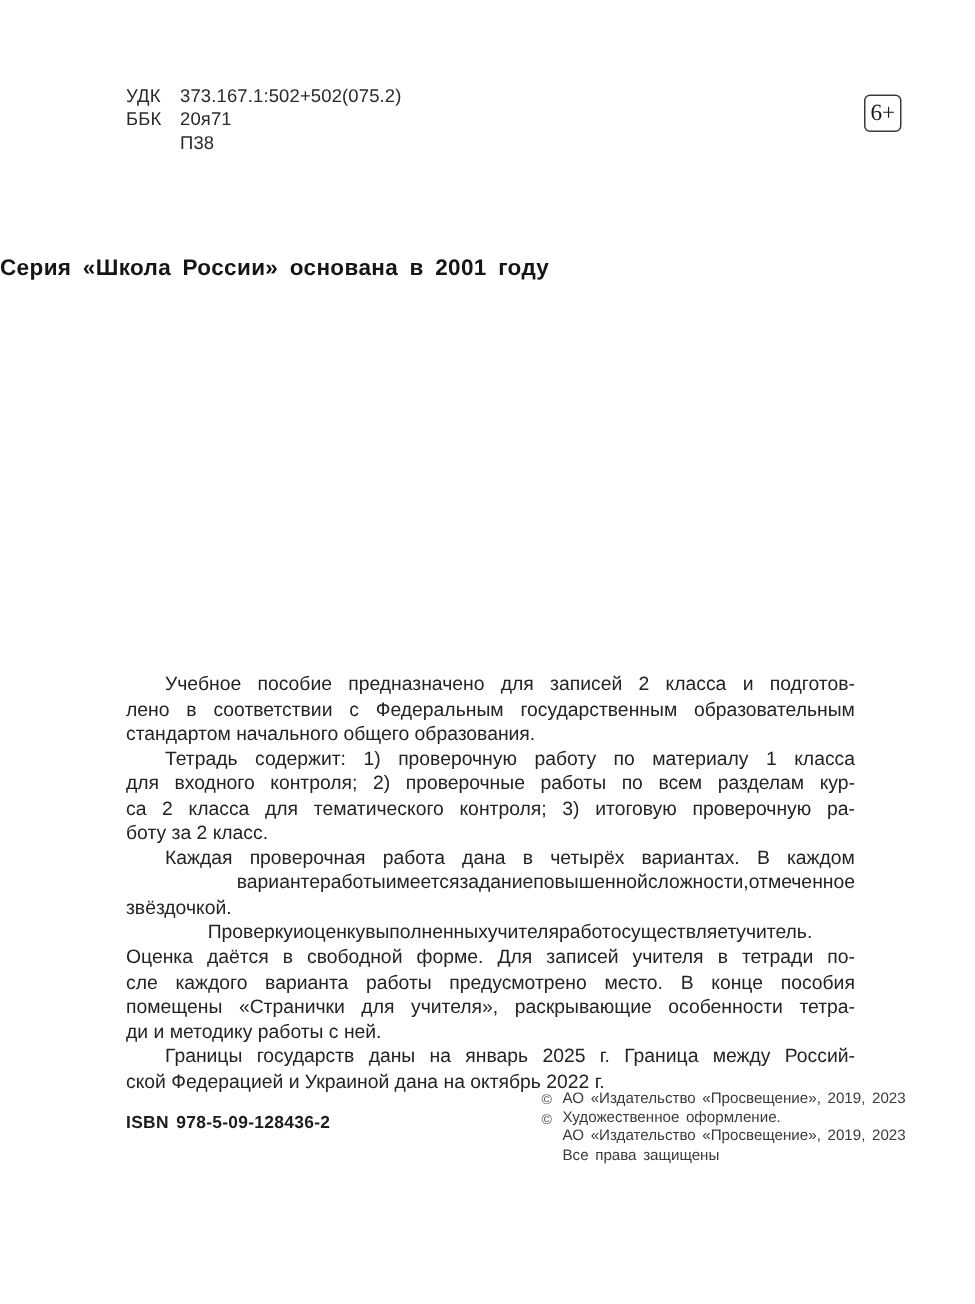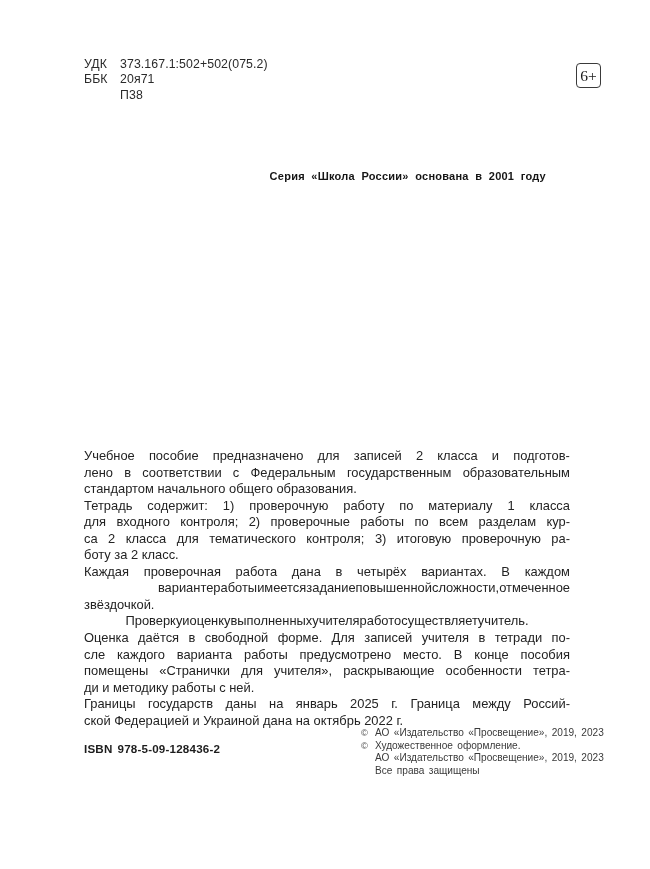--- a/index.html
+++ b/index.html
@@ -53,43 +53,42 @@
     color: #1a1a1a;
     font-family: "Liberation Serif", serif;
   }
 
   
   .series-line {
     position: absolute;
     left: 0;
     top: 170px;
     width: 546px;
-    text-align: right;
-    font-size: 11px;
+    text-align: left;
+    font-size: 15px;
     font-weight: bold;
     color: #151515;
     letter-spacing: 0.25px;
     word-spacing: 3.2px;
   }
 
   
   .body-block {
     position: absolute;
     left: 84px;
     top: 448px;
     width: 486px;
     font-size: 12.9px;
     line-height: 16.55px;
     color: #232323;
   }
   .para { display: block; }
   .line {
     display: block;
     white-space: nowrap;
-    flex-direction: column;
   }
   
   .line.j {
     display: flex;
     justify-content: space-between;
     white-space: nowrap;
   }
   .line .w { display: inline-block; }
   .indent-pad {
     display: inline-block;

